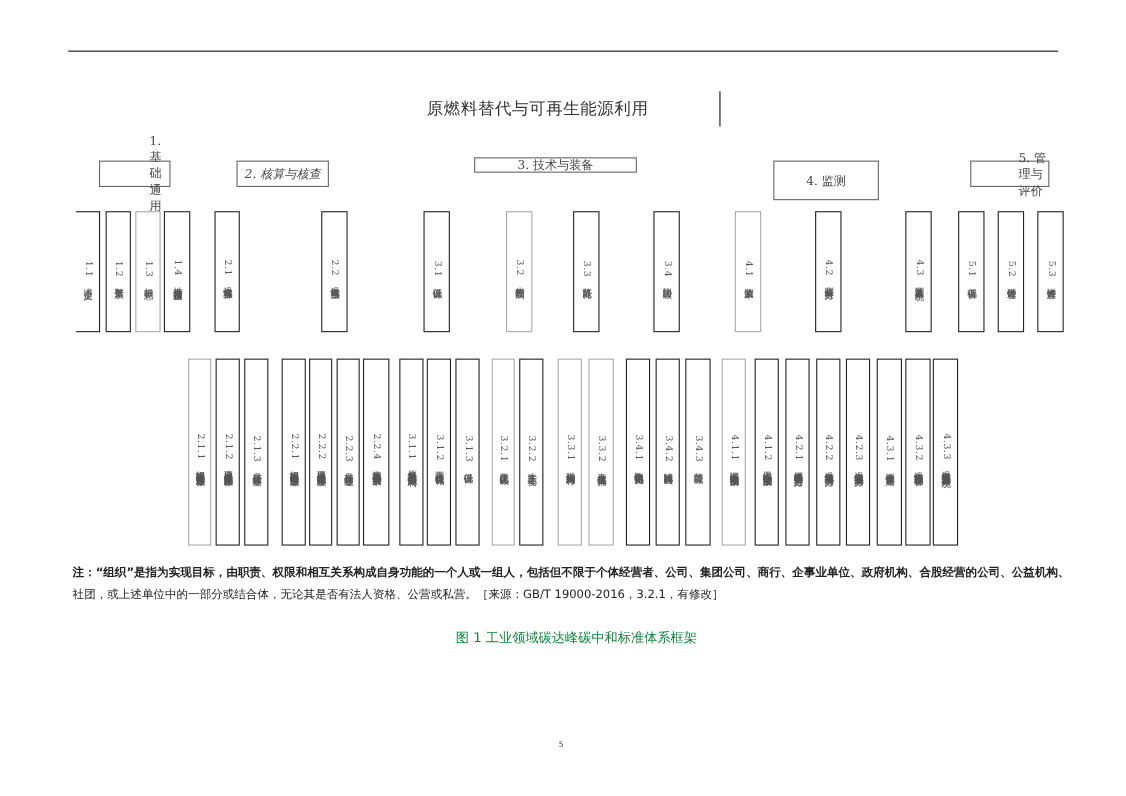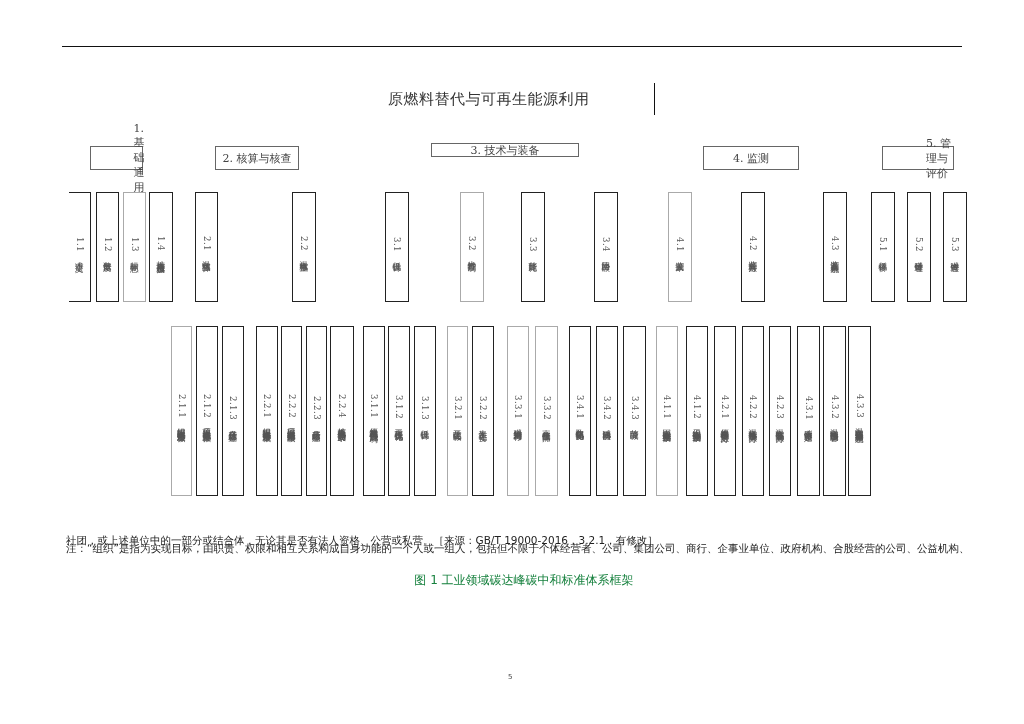--- a/index.html
+++ b/index.html
@@ -24,24 +24,24 @@
 </style>
 </head>
 <body>
 
 <div class="hr-top"></div>
 
 <div class="title">原燃料替代与可再生能源利用</div>
 <div class="title-bar"></div>
 
 <div id="cats">
-    <div class="cat" style="left: 90px; top: 146px; width: 53px; height: 24px; padding-left: 45px;">1. 基础通用</div>
-    <div class="cat" style="left: 215px; top: 146px; width: 84px; height: 24px;">2. 核算与核查</div>
+    <div class="cat" style="left: 90px; top: 146px; width: 65px; height: 24px; padding-left: 45px;">1. 基础通用</div>
+    <div class="cat" style="left: 215px; top: 146px; width: 84px; height: 24px; font-style: italic;">2. 核算与核查</div>
     <div class="cat" style="left: 431px; top: 143px; width: 148px; height: 14px;">3. 技术与装备</div>
-    <div class="cat" style="left: 703px; top: 146px; width: 96px; height: 24px;">4. 监测</div>
+    <div class="cat" style="left: 703px; top: 146px; width: 96px; height: 36px;">4. 监测</div>
     <div class="cat" style="left: 882px; top: 146px; width: 72px; height: 24px; padding-left: 43px;">5. 管理与评价</div>
   </div>
 <div id="lv2">
     <div class="vbox open-l" style="left: 69px; top: 192px; width: 22px; height: 110px;">
       <span class="vtext">1.1 术语定义</span>
     </div>
     <div class="vbox" style="left: 96px; top: 192px; width: 23px; height: 110px;">
       <span class="vtext">1.2 数据质量</span>
     </div>
     <div class="vbox light" style="left: 123px; top: 192px; width: 23px; height: 110px;">
@@ -158,17 +158,17 @@
       <span class="vtext">4.3.1 碳含量测定设备</span>
     </div>
     <div class="vbox" style="left: 823px; top: 326px; width: 23px; height: 170px;">
       <span class="vtext">4.3.2 温室气体排放检测设备</span>
     </div>
     <div class="vbox" style="left: 848px; top: 326px; width: 23px; height: 170px;">
       <span class="vtext">4.3.3 温室气体在线监测设备及系统</span>
     </div>
   </div>
 
-<div class="note" style="top:542px;">注：“组织”是指为实现目标，由职责、权限和相互关系构成自身功能的一个人或一组人，包括但不限于个体经营者、公司、集团公司、商行、企事业单位、政府机构、合股经营的公司、公益机构、</div>
+<div class="note" style="top:514px;font-weight:bold;">注：“组织”是指为实现目标，由职责、权限和相互关系构成自身功能的一个人或一组人，包括但不限于个体经营者、公司、集团公司、商行、企事业单位、政府机构、合股经营的公司、公益机构、</div>
 <div class="note" style="top:534px;">社团，或上述单位中的一部分或结合体，无论其是否有法人资格、公营或私营。［来源：GB/T 19000-2016，3.2.1，有修改］</div>
 
 <div class="caption">图 1  工业领域碳达峰碳中和标准体系框架</div>
 <div class="pagenum">5</div>
 
 </body></html>

